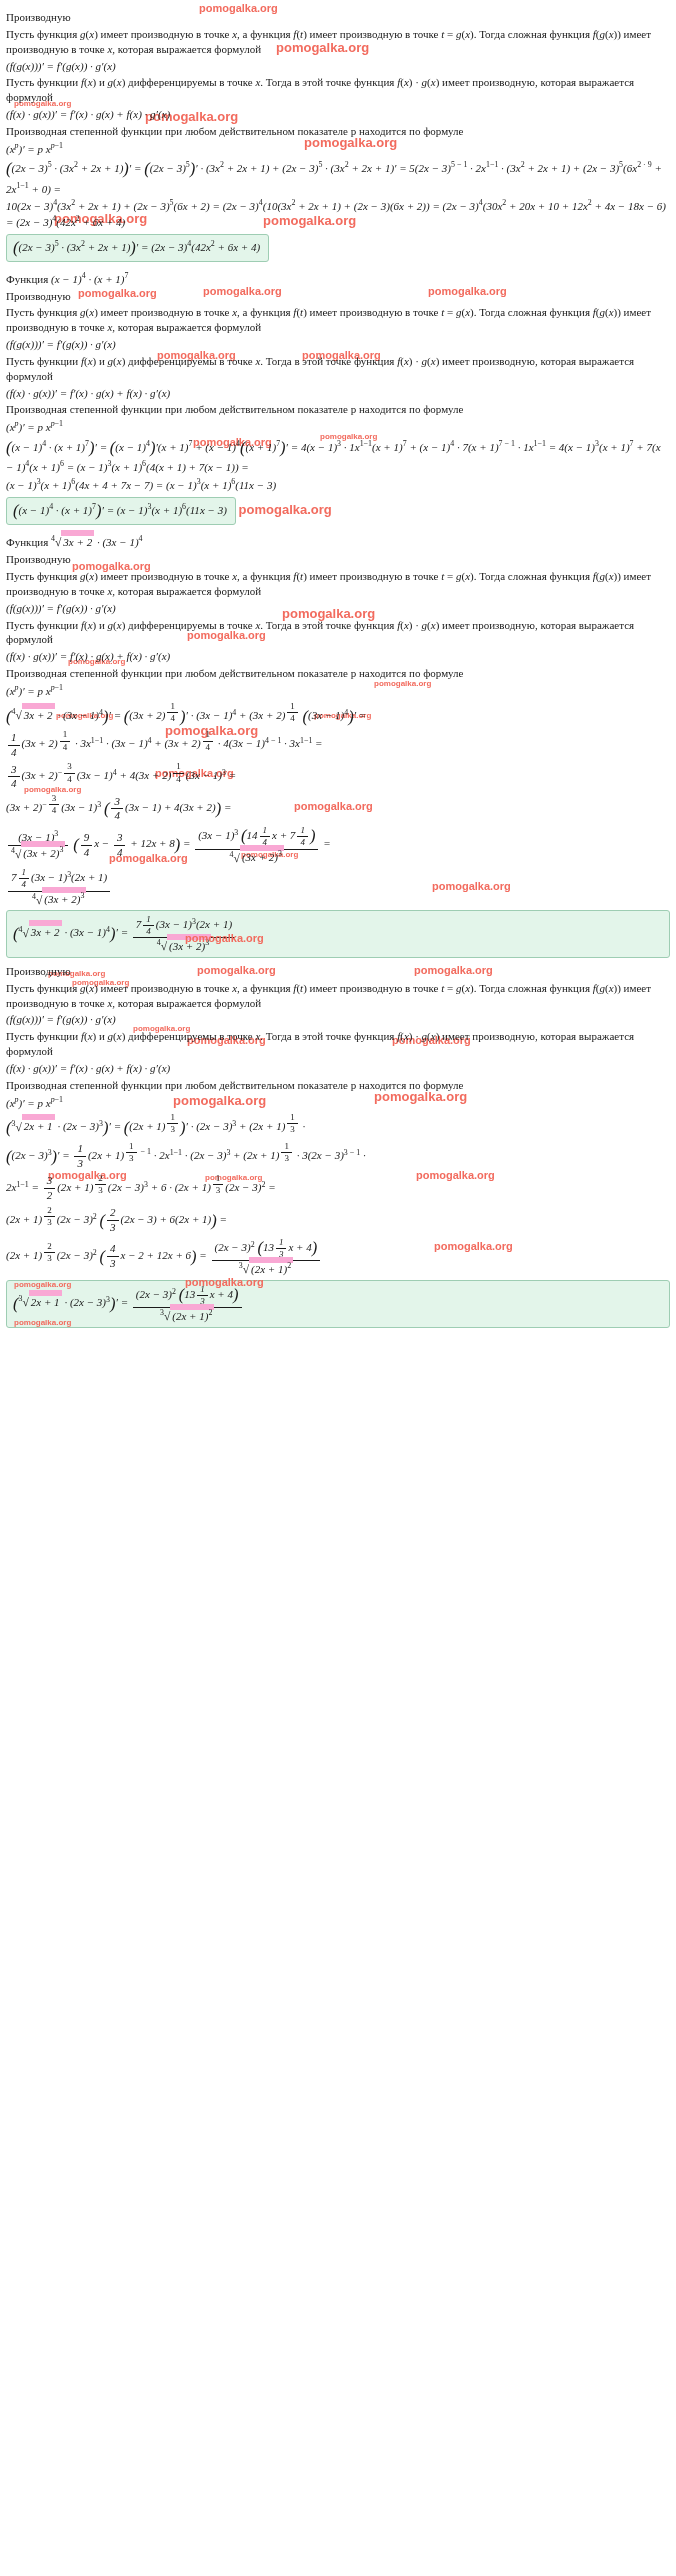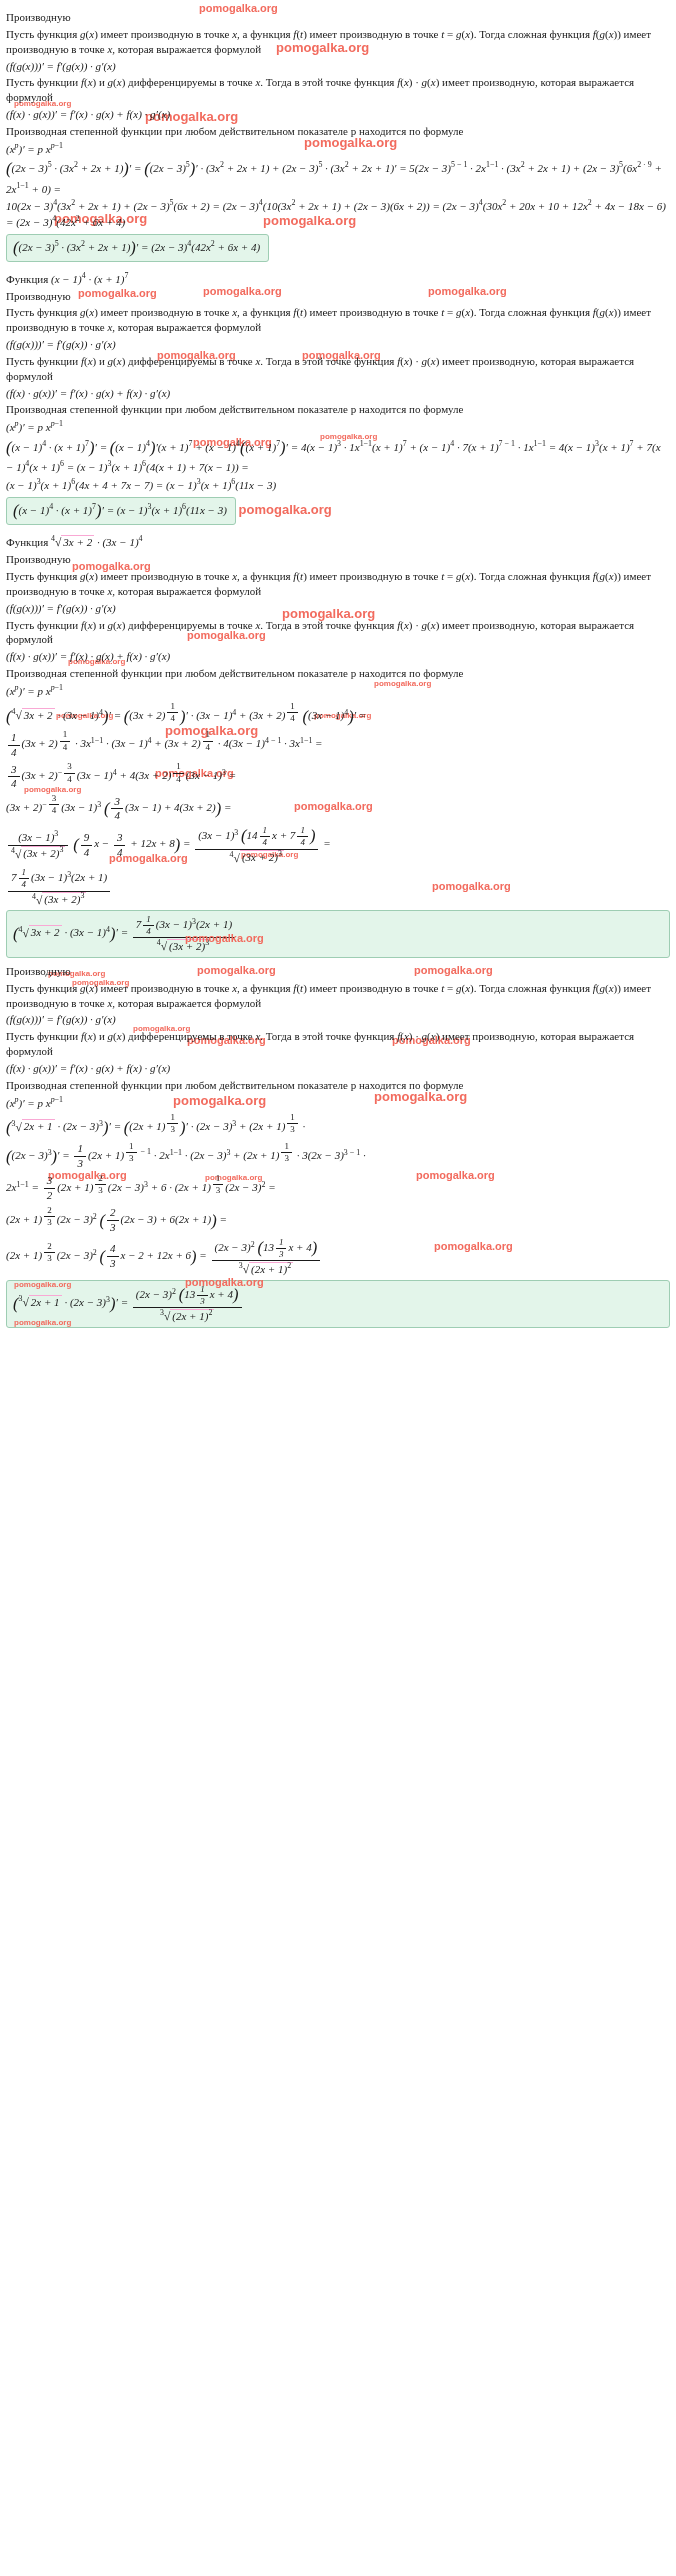--- a/index.html
+++ b/index.html
@@ -35,21 +35,21 @@
   }
   .wm.s{font-size:8px;}
   .wm.m{font-size:11px;}
   .wm.l{font-size:13px;}
   .sup{vertical-align:super;font-size:0.72em;}
   .frac{display:inline-block;vertical-align:middle;text-align:center;margin:0 2px;}
   .frac .num{display:block;border-bottom:1px solid #1a1a1a;padding:0 3px;line-height:1.25;}
   .frac .den{display:block;padding:0 3px;line-height:1.25;}
   .rad{display:inline-block;white-space:nowrap;}
   .rad .sign{font-size:1.05em;}
-  .rad .body{border-top:1px solid #f9a8d4;padding:0 2px;margin-top:24px;}
+  .rad .body{border-top:6px solid #f9a8d4;padding:0 2px;margin-top:24px;}
   .bigp{font-size:1.5em;vertical-align:middle;}
   .sect{margin-top:6px;}
   .blockwrap{position:relative;}
 </style>
 </head>
 <body>
 
 <div class="page">
 
   <div class="wm m" style="left:199px;top:2px;">pomogalka.org</div>

